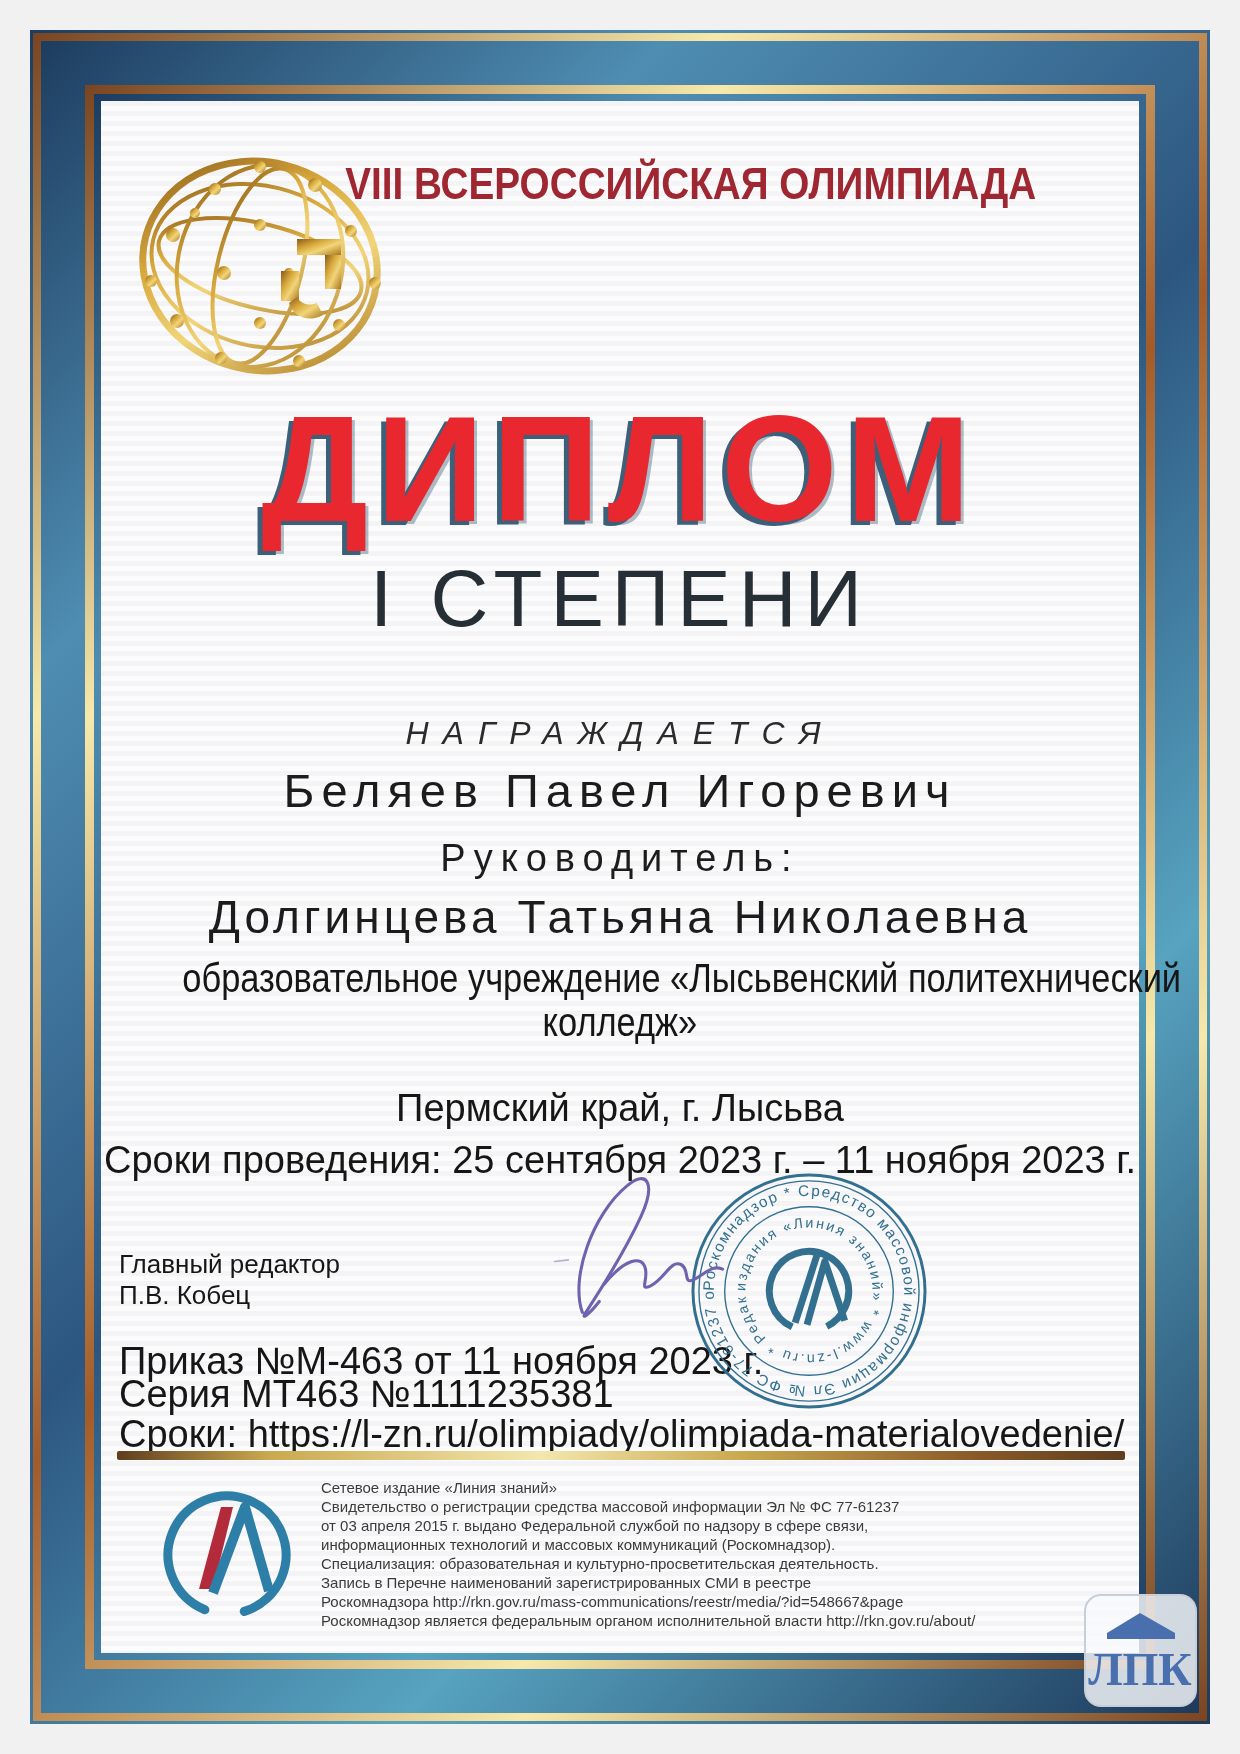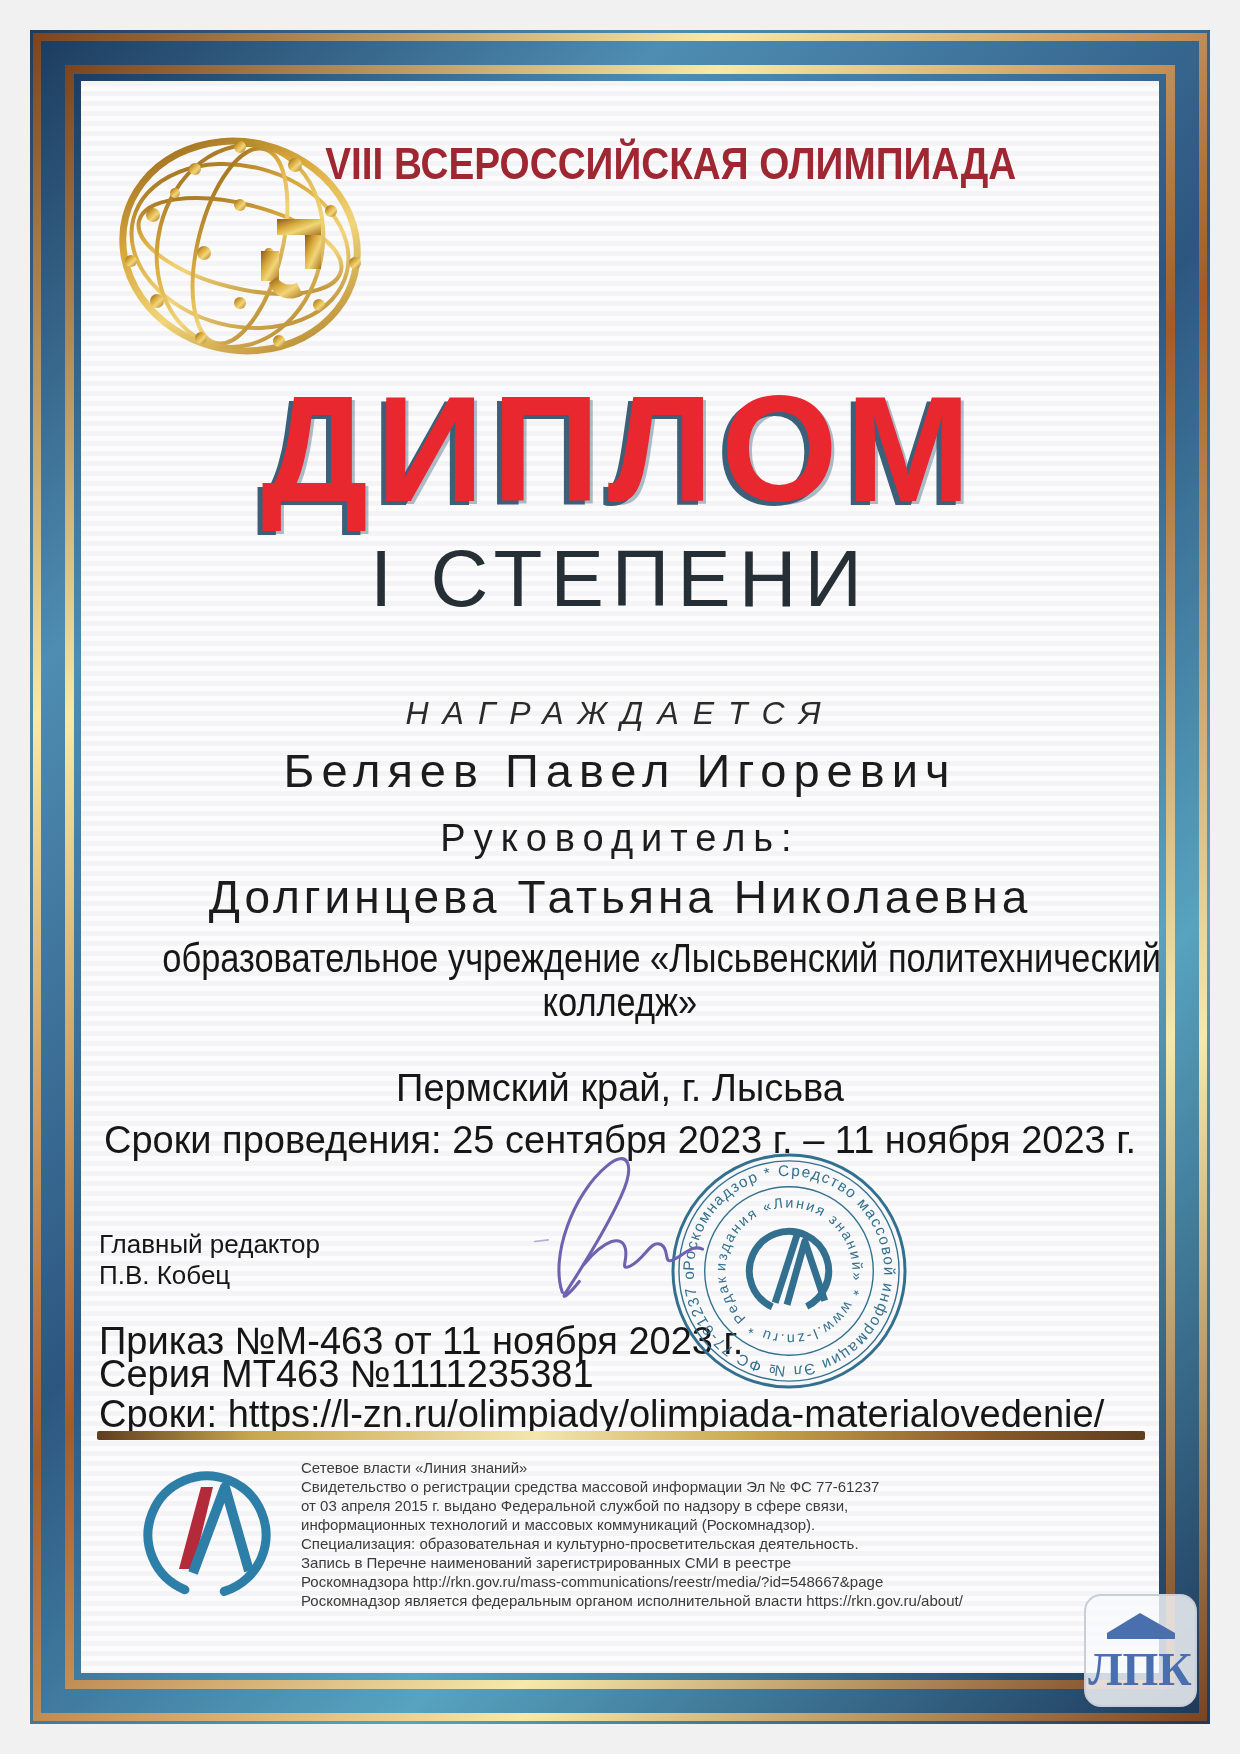--- a/index.html
+++ b/index.html
@@ -5,21 +5,21 @@
   html,body{margin:0;padding:0;background:#e8e8ea;}
   .page{position:relative;width:1240px;height:1754px;background:#f1f1f2;overflow:hidden;
         font-family:"Liberation Sans","DejaVu Sans",sans-serif;}
   
   .frame-abs{position:absolute;inset:30px;}
   .band{box-sizing:border-box;width:100%;height:100%;}
   .blue{background:linear-gradient(135deg,#1d3d60 0%,#4f8db2 22%,#2c5680 48%,#57a3c0 72%,#1e3a5c 100%);}
   .gold{background:linear-gradient(135deg,#7a4420 0%,#f6e9ab 24%,#a35b28 50%,#f6e9ab 76%,#7a4420 100%);}
   .b1{padding:3px;}
   .g1{padding:8px;}
-  .b2{padding:24px;}
+  .b2{padding:44px;}
   .g2{padding:9px;}
   .b3{padding:7px;}
   .content{position:relative;box-sizing:border-box;width:100%;height:100%;
      background:repeating-linear-gradient(180deg,#f4f4f6 0 5px,#fcfcfd 5px 10px);
      color:#1d1d1f;}
   .abs{position:absolute;}
   .ctr{text-align:center;}
   .cond{display:inline-block;transform:scaleX(0.86);transform-origin:50% 50%;white-space:nowrap;}
   
   .olymp{left:150px;width:880px;top:57px;font-size:45px;font-weight:600;color:#9e2732;letter-spacing:0;}
@@ -175,28 +175,28 @@
                 <div class="abs divider"></div>
 
                 <div class="abs f-logo">
                   <svg width="140" height="152" viewBox="0 0 140 152">
                     <circle cx="70" cy="76" r="59" fill="none" stroke="#2d7fa8" stroke-width="9" stroke-linecap="round" stroke-dasharray="330 41" transform="rotate(112 70 76)"></circle>
                     <polygon points="42,110 64,28 76,28 56,110" fill="#b32b3a"></polygon>
                     <path d="M56,114 L88,28 L112,112" fill="none" stroke="#2d7fa8" stroke-width="10" stroke-linejoin="round"></path>
                   </svg>
                 </div>
                 <div class="abs f-text">
-                  <div>Сетевое власти «Линия знаний»</div>
+                  <div>Сетевое издание «Линия знаний»</div>
                   <div>Свидетельство о регистрации средства массовой информации Эл № ФС 77-61237</div>
                   <div>от 03 апреля 2015 г. выдано Федеральной службой по надзору в сфере связи,</div>
                   <div>информационных технологий и массовых коммуникаций (Роскомнадзор).</div>
                   <div>Специализация: образовательная и культурно-просветительская деятельность.</div>
                   <div>Запись в Перечне наименований зарегистрированных СМИ в реестре</div>
                   <div>Роскомнадзора http://rkn.gov.ru/mass-communications/reestr/media/?id=548667&amp;page</div>
-                  <div>Роскомнадзор является федеральным органом исполнительной власти https://rkn.gov.ru/about/</div>
+                  <div>Роскомнадзор является федеральным органом исполнительной власти http://rkn.gov.ru/about/</div>
                 </div>
 
               </div>
             </div>
           </div>
         </div>
       </div>
     </div>
   </div>
 

